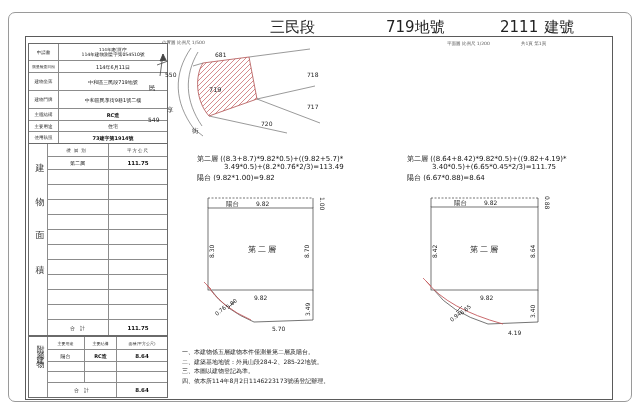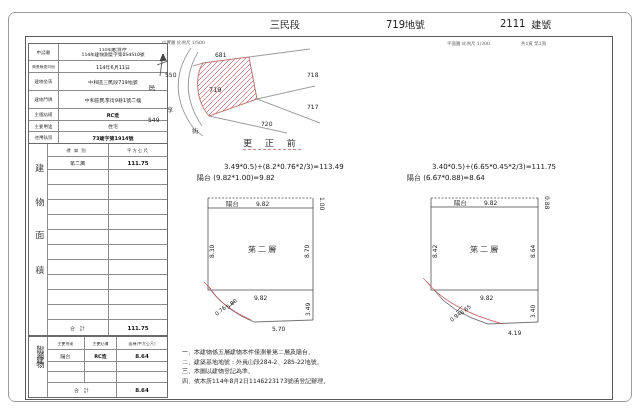--- a/index.html
+++ b/index.html
@@ -1,21 +1,21 @@
 <!DOCTYPE html>
 <html><head>
 <meta charset="utf-8">
 <style>
   html,body{margin:0;padding:0;background:#fff;}
   .page{position:relative;width:640px;height:411px;background:#fff;overflow:hidden;
         font-family:"DejaVu Sans","Liberation Sans",sans-serif;color:#1a1a1a;}
   .abs{position:absolute;}
   .frame{left:8px;top:12px;width:622px;height:388px;border:1px solid #9a9a9a;border-radius:7px;}
   .hdr-title{left:36px;top:15px;font-size:11px;font-weight:500;letter-spacing:1.5px;color:#222;}
-  .hdr-item{font-size:10px;color:#222;}
+  .hdr-item{font-size:15px;color:#222;}
   .box{left:25px;top:36px;width:586px;height:362px;border:1px solid #5a5a5a;}
   .tiny{font-size:4.5px;color:#555;white-space:nowrap;}
   
   .tbl{box-sizing:border-box;border:1px solid #6a6a6a;background:#fff;}
   .row{box-sizing:border-box;display:flex;align-items:center;border-top:1px solid #8c8c8c;}
   .row:first-child{border-top:none;}
   .cell{box-sizing:border-box;display:flex;align-items:center;justify-content:center;
         height:100%;text-align:center;overflow:hidden;}
   .bR{border-right:1px solid #8c8c8c;}
   .lab{font-size:4.5px;color:#333;}
@@ -206,26 +206,25 @@
     <text x="3" y="78" font-size="6">549</text>
     <text x="162" y="33" font-size="6">718</text>
     <text x="162" y="65" font-size="6">717</text>
     <text x="116" y="82" font-size="6">720</text>
     <text x="64" y="48" font-size="6.5">719</text>
     <text x="4" y="46" font-size="6.5">民</text>
     <text x="22" y="68" font-size="6.5">享</text>
     <text x="47" y="89" font-size="6.5">街</text>
   </svg>
 
-  <div class="abs cor-title" style="left:230px;top:137px;width:84px;">
-    <span>更 正 前</span>
-  </div>
+  <div class="abs formula" style="left:197px;top:154px;">第二層 ((8.3+8.7)*9.82*0.5)+((9.82+5.7)*</div>
   <div class="abs formula" style="left:224px;top:163px;">3.49*0.5)+(8.2*0.76*2/3)=113.49</div>
   <div class="abs formula" style="left:197px;top:173px;">陽台 (9.82*1.00)=9.82</div>
 
+  <div class="abs formula" style="left:407px;top:154px;">第二層 ((8.64+8.42)*9.82*0.5)+((9.82+4.19)*</div>
   <div class="abs formula" style="left:432px;top:163px;">3.40*0.5)+(6.65*0.45*2/3)=111.75</div>
   <div class="abs formula" style="left:407px;top:173px;">陽台 (6.67*0.88)=8.64</div>
 
   <svg class="abs" style="left:198px;top:190px;" width="185" height="150" viewBox="0 0 185 150">
     <g stroke="#3a3a3a" stroke-width="0.7" fill="none">
       <path d="M10,8 L115,8" stroke-dasharray="2,1.5"></path>
       <line x1="10" y1="8" x2="10" y2="18"></line>
         <line x1="115" y1="8" x2="115" y2="18"></line>
       <rect x="10" y="18" width="105" height="82"></rect>
       <path d="M13,100 Q27,120 56,132"></path>

